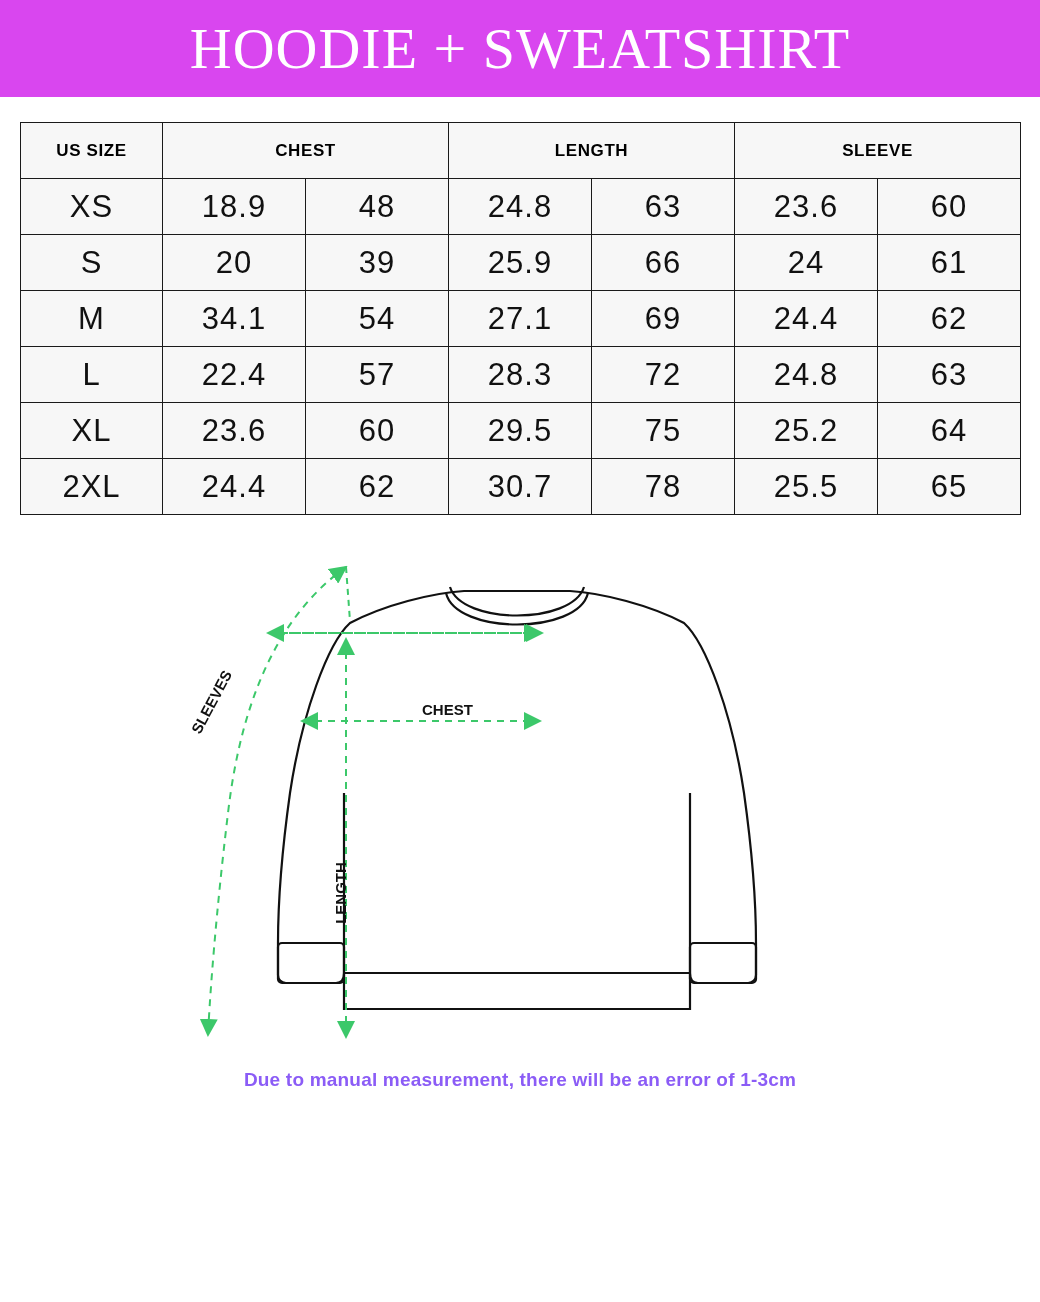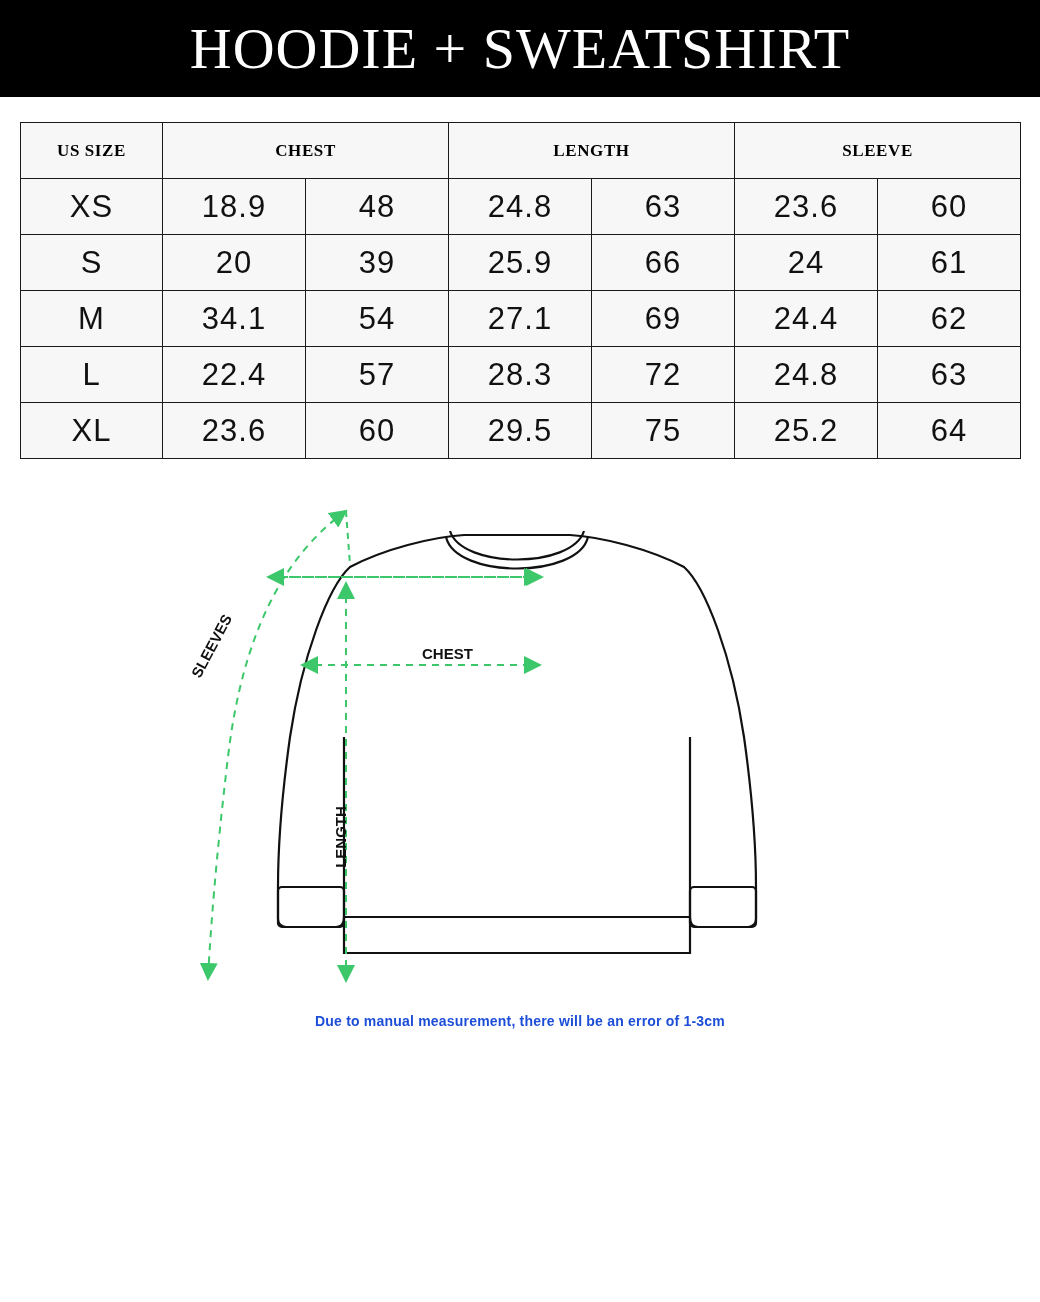--- a/index.html
+++ b/index.html
@@ -13,21 +13,21 @@
     height: 1302px;
     position: relative;
     font-family: "Liberation Sans", sans-serif;
     overflow: hidden;
   }
 
   
   .banner {
     width: 1040px;
     height: 97px;
-    background: #000000;
+    background: #d946ef;
     display: flex;
     align-items: center;
     justify-content: center;
   }
   .banner-title {
     font-family: "Liberation Serif", serif;
     font-size: 58px;
     color: #ffffff;
     letter-spacing: 1px;
     font-weight: 400;
@@ -42,21 +42,20 @@
   table.size-chart {
     width: 100%;
     border-collapse: collapse;
     table-layout: fixed;
   }
   table.size-chart th,
   table.size-chart td {
     border: 1px solid #1a1a1a;
     text-align: center;
     background: #f7f7f7;
-    font-family: Liberation Serif, serif;
   }
   
   .hrow1 th {
     height: 56px;
     font-size: 17px;
     font-weight: bold;
     letter-spacing: 0.6px;
     color: #000;
   }
   
@@ -82,22 +81,22 @@
   .illus {
     position: relative;
     width: 1040px;
     height: 520px;
     margin-top: 28px;
   }
   .illus svg { display: block; margin: 0 auto; }
 
   .note {
     text-align: center;
-    color: #1d4ed8;
-    font-size: 14px;
+    color: #8b5cf6;
+    font-size: 19px;
     font-weight: bold;
     margin-top: 6px;
     letter-spacing: 0.2px;
   }
 </style>
 </head>
 <body>
 
 <div class="banner">
   <div class="banner-title">HOODIE + SWEATSHIRT</div>
@@ -160,20 +159,29 @@
         <td>63</td>
       </tr>
       <tr>
         <td>XL</td>
         <td>23.6</td>
         <td>60</td>
         <td>29.5</td>
         <td>75</td>
         <td>25.2</td>
         <td>64</td>
+      </tr>
+      <tr>
+        <td>2XL</td>
+        <td>24.4</td>
+        <td>62</td>
+        <td>30.7</td>
+        <td>78</td>
+        <td>25.5</td>
+        <td>65</td>
       </tr>
     </tbody>
   </table>
 </div>
 
 <div class="illus">
   <svg width="740" height="520" viewBox="0 0 740 520">
     <defs>
       <marker id="arrR" markerWidth="9" markerHeight="9" refX="8" refY="4.5" orient="auto">
         <polygon points="0,0 9,4.5 0,9" fill="#3cc86a"></polygon>

